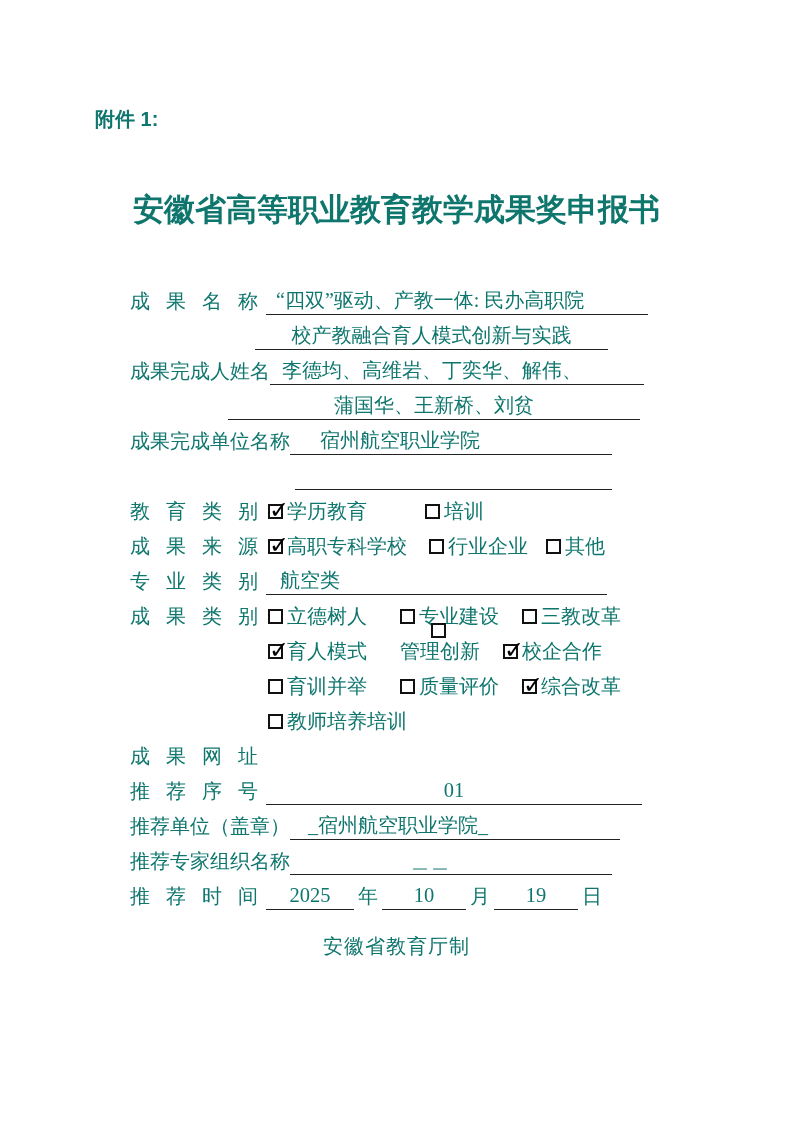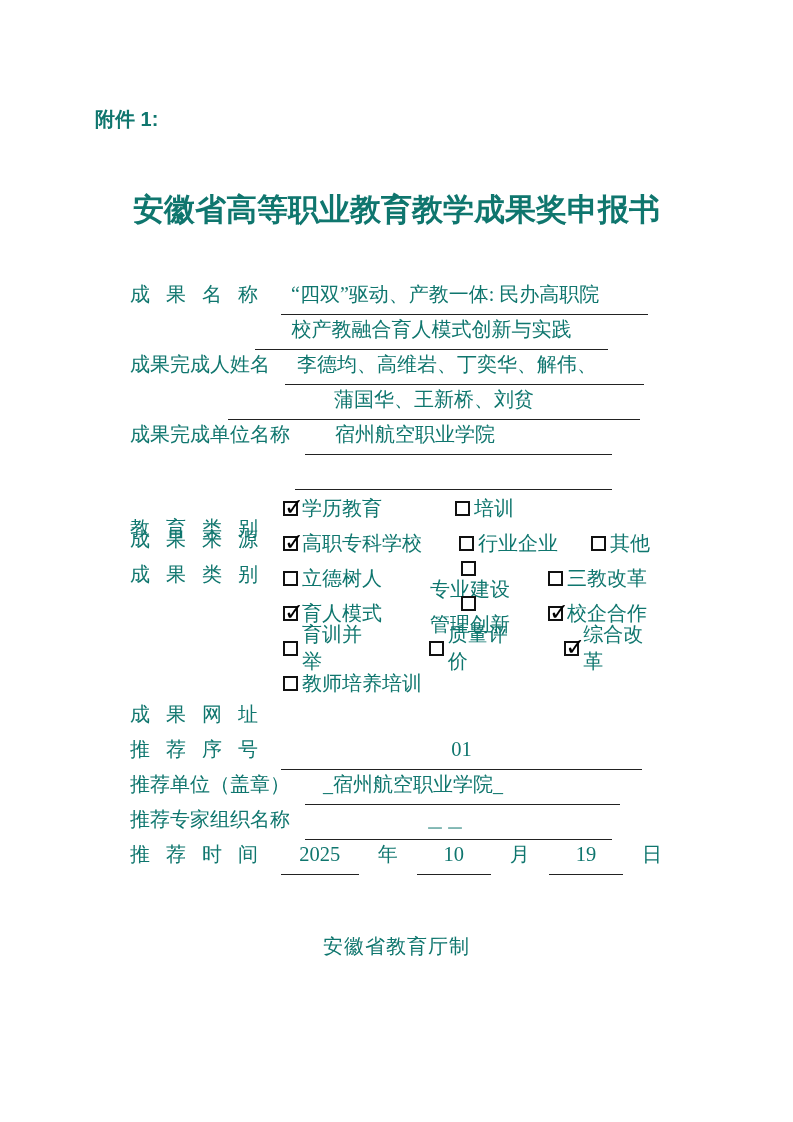--- a/index.html
+++ b/index.html
@@ -15,22 +15,22 @@
     font-family:"Liberation Sans","DejaVu Sans",sans-serif;
     font-weight:bold; font-size:20px;
   }
   .doc-title {
     position:absolute; top:189px; left:0; width:100%;
     text-align:center; font-weight:bold; font-size:31px;
     letter-spacing:0px;
   }
   .form { position:absolute; left:130px; top:281px; width:532px; }
   .row {
-    display:flex; height:35px;
-    padding-bottom:1px; font-size:20px;gap:15px;
+    display:flex; align-items:flex-end; height:35px;
+    padding-bottom:1px; font-size:20px;
   }
   .lbl { flex:none; line-height:27px; white-space:nowrap; }
   .lbl.spread { width:128px; text-align:justify; text-align-last:justify; }
   .lbl.pad { margin-right:8px; }
   .field {
     border-bottom:1.5px solid #222; line-height:27px;
     white-space:nowrap; overflow:visible;
   }
   .grow { flex:1 1 auto; }
   .center { text-align:center; }
@@ -113,28 +113,32 @@
       <span class="opt" style="margin-right:18px;">
         <span class="cb"></span>
         <span>行业企业</span>
       </span>
       <span class="opt">
         <span class="cb"></span>
         <span>其他</span>
       </span>
     </div>
 
+    <div class="row">
+      <span class="lbl spread pad">专业类别</span>
+      <span class="field grow" style="margin-right:55px; padding-left:14px;">航空类</span>
+    </div>
 
     <div class="row">
       <span class="lbl spread" style="margin-right:10px;">成果类别</span>
       <span class="opt" style="margin-right:33px;">
         <span class="cb"></span>
         <span>立德树人</span>
       </span>
-      <span class="opt" style="margin-right:23px;flex-direction:column;">
+      <span class="opt" style="margin-right:23px;">
         <span class="cb"></span>
         <span>专业建设</span>
       </span>
       <span class="opt">
         <span class="cb"></span>
         <span>三教改革</span>
       </span>
     </div>
 
     <div class="row">

